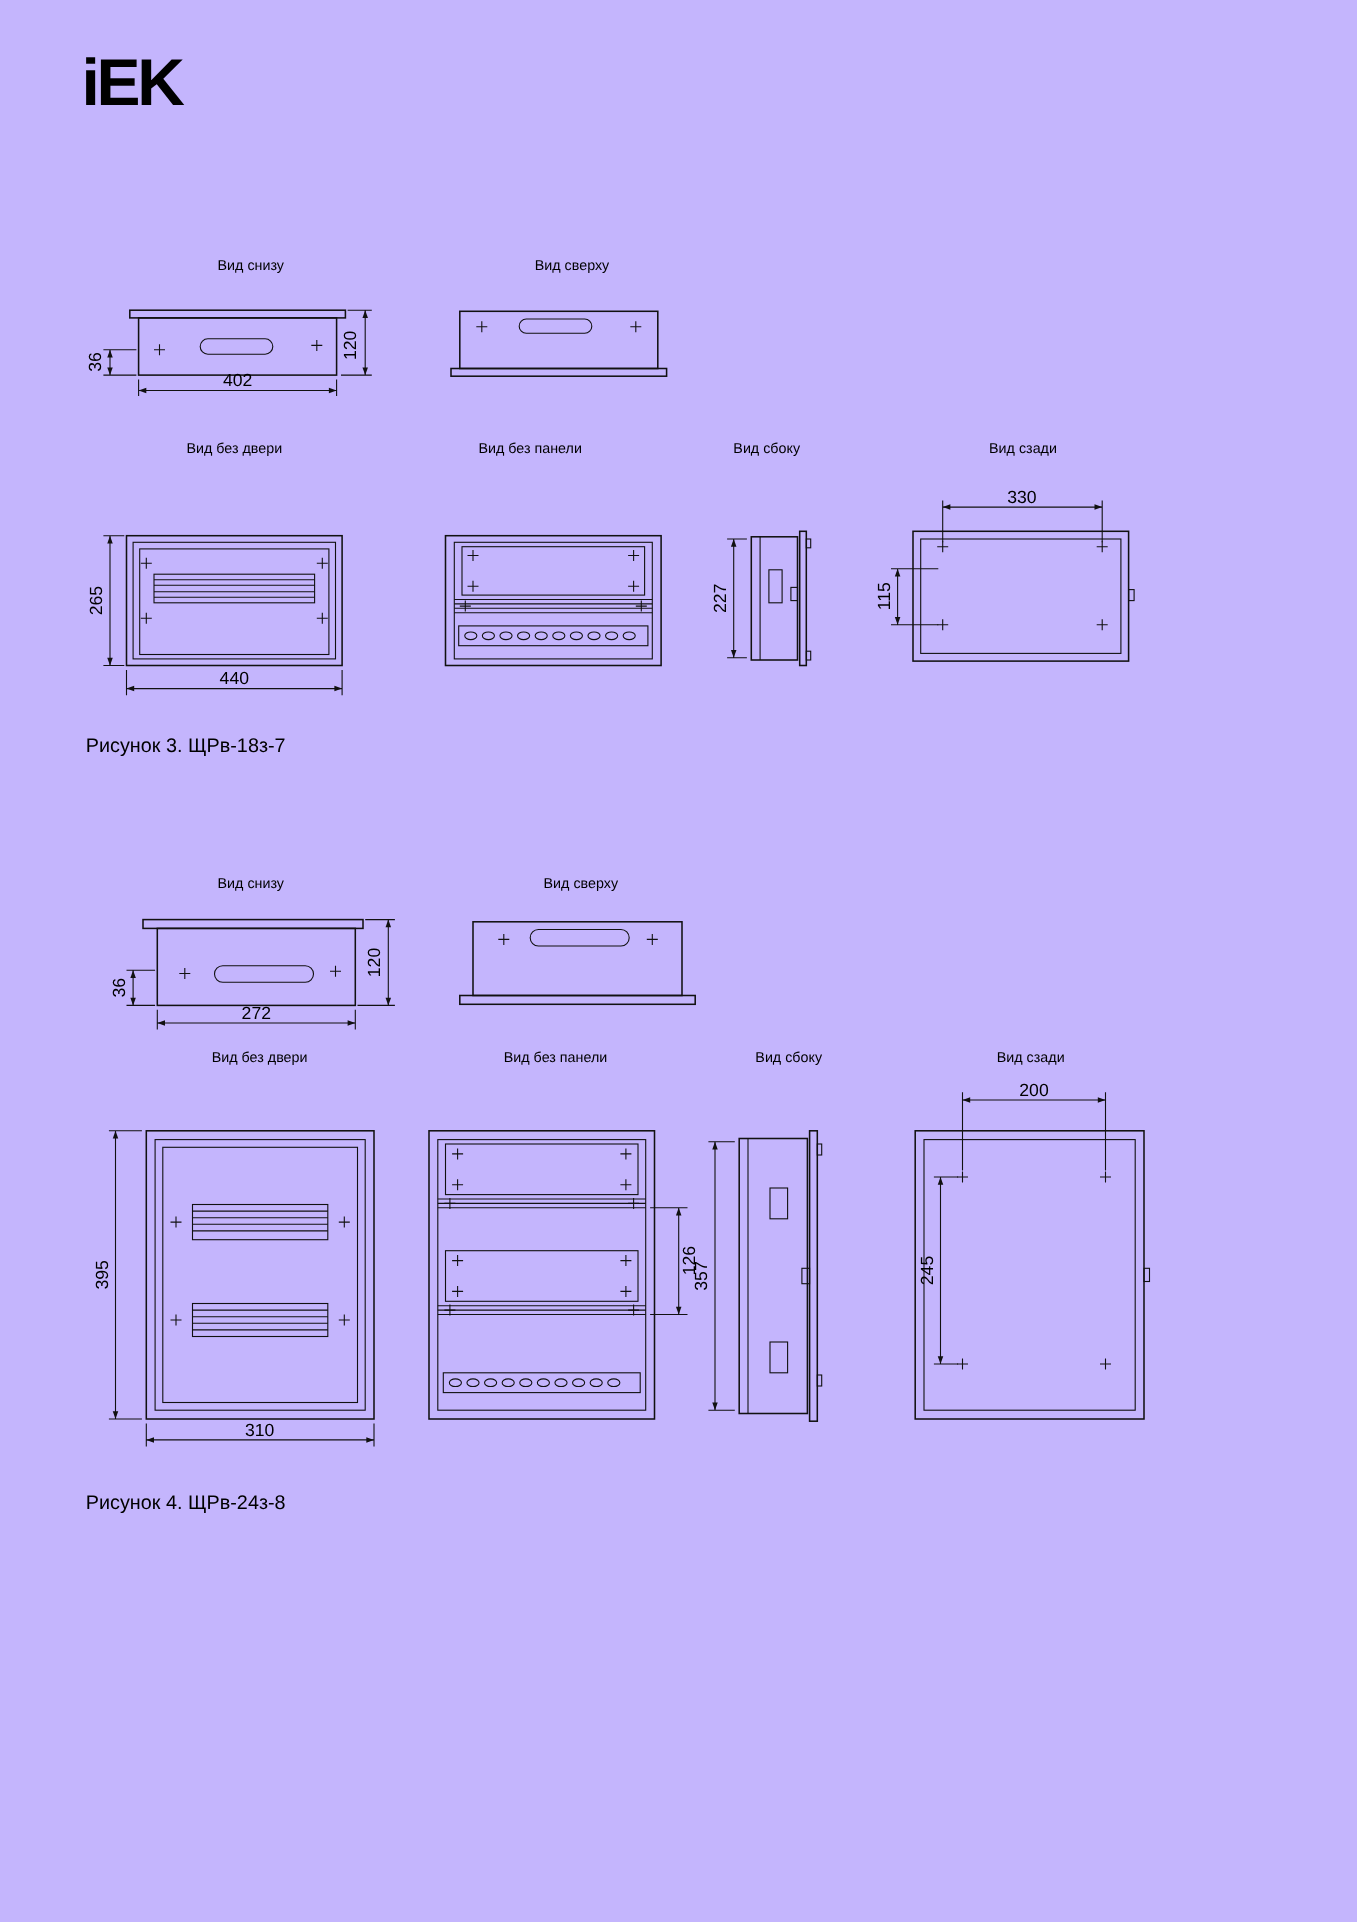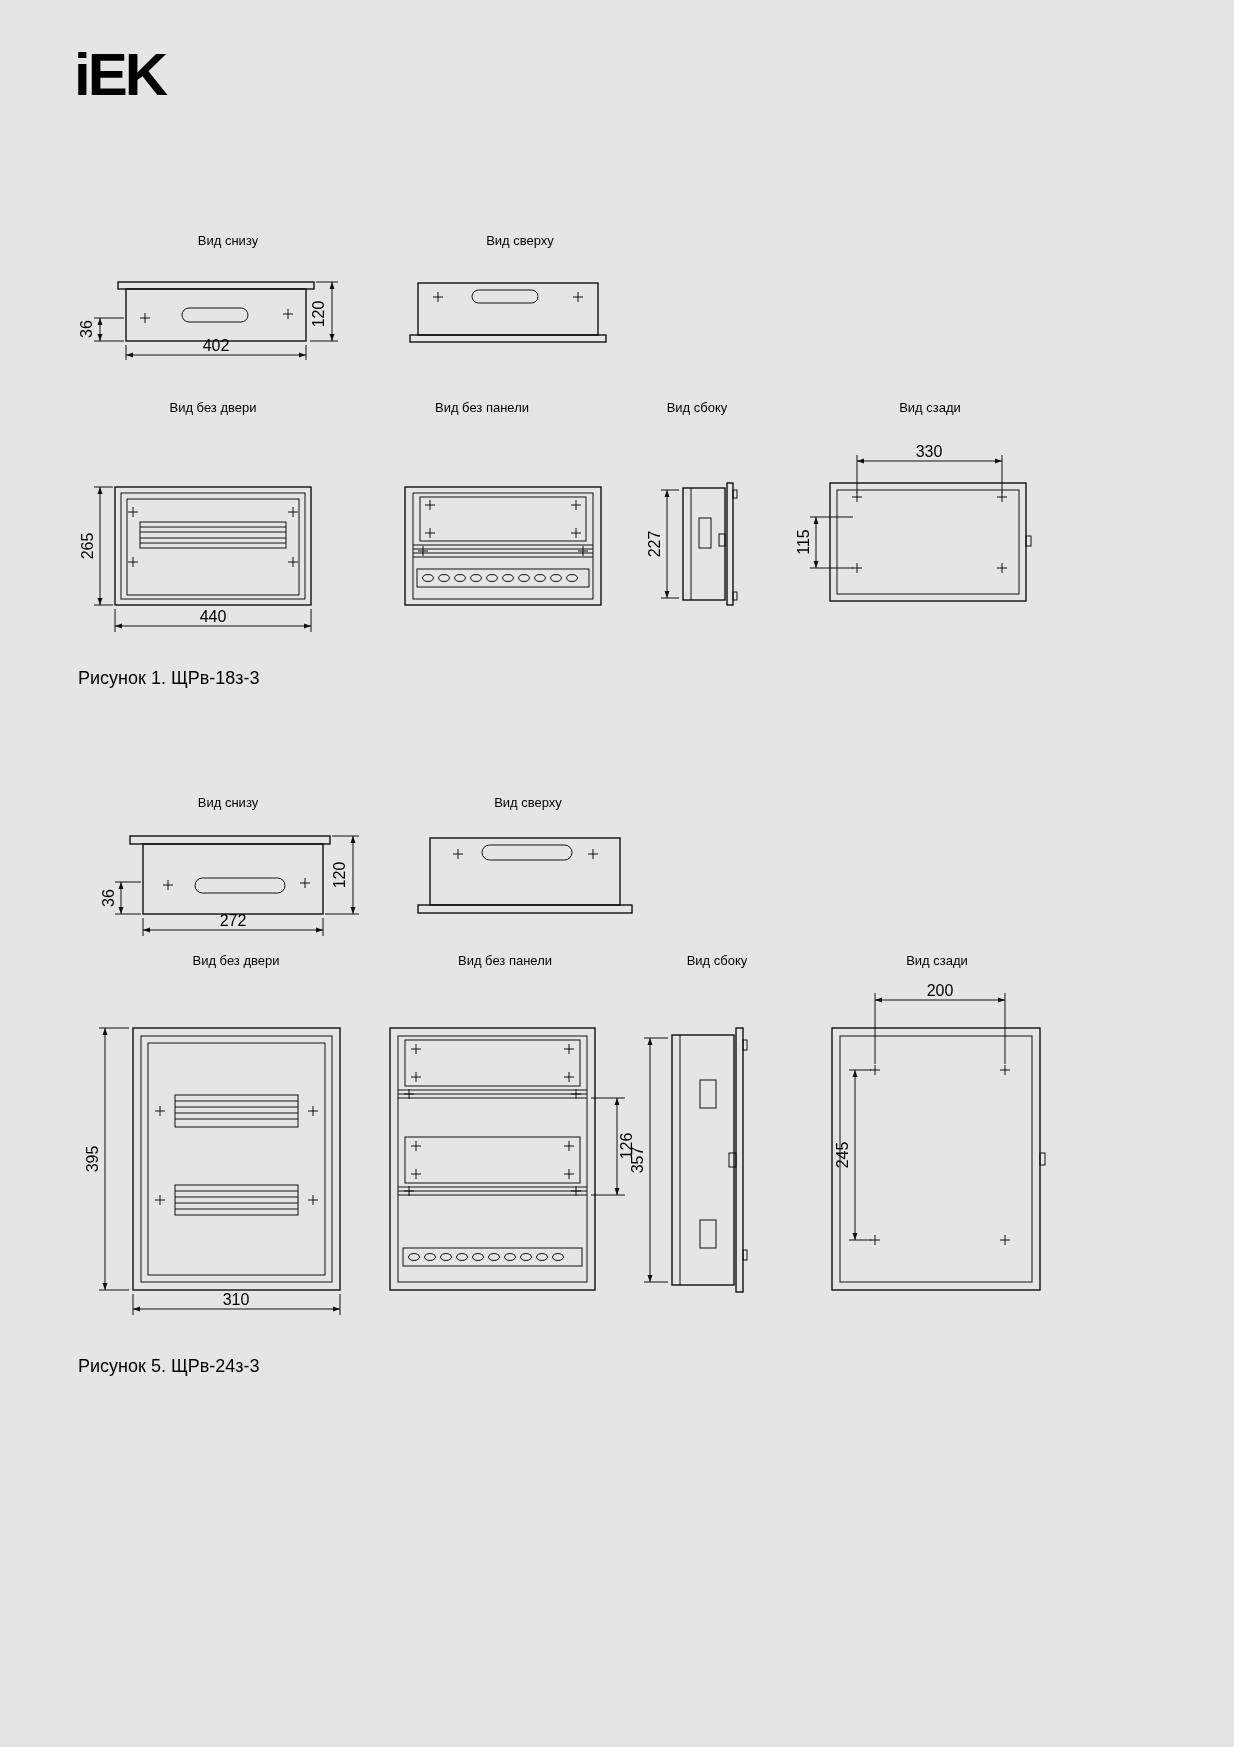--- a/index.html
+++ b/index.html
@@ -1,18 +1,18 @@
 <!DOCTYPE html>
 <html><head>
 <meta charset="utf-8">
 <style>
   * { margin:0; padding:0; box-sizing:border-box; }
   html,body { background:#ffffff; }
   .page {
-    position:relative; width:1234px; height:1747px; background:#e5e5e5;
+    position:relative; width:1234px; height:1747px; background:#c4b5fd;
     font-family:"Liberation Sans", sans-serif; color:#000; overflow:hidden;
   }
   .logo {
     position:absolute; left:74px; top:40px;
     font-size:60px; font-weight:bold; letter-spacing:-3px; color:#000;
   }
   .view-title {
     position:absolute; transform:translateX(-50%);
     font-size:13px; white-space:nowrap; color:#000;
   }
@@ -158,21 +158,21 @@
       <text x="141" y="17" text-anchor="middle">330</text>
     </g>
     <g>
       <path class="d" d="M65 77 H22 M65 128 H22 M28 77 V128"></path>
       <polygon class="a" points="28,77 25.5,84 30.5,84"></polygon>
       <polygon class="a" points="28,128 25.5,121 30.5,121"></polygon>
       <text x="21" y="102" text-anchor="middle" transform="rotate(-90 21 102)">115</text>
     </g>
   </svg>
 
-  <div class="caption" style="left:78px;top:668px">Рисунок 1. ЩРв-18з-3</div>
+  <div class="caption" style="left:78px;top:668px">Рисунок 3. ЩРв-18з-7</div>
 
   <div class="view-title" style="left:228px;top:795px">Вид снизу</div>
   <div class="view-title" style="left:528px;top:795px">Вид сверху</div>
 
   <svg class="drawing" style="left:95px;top:820px" width="290" height="130">
     <g>
       <rect class="s" x="35" y="16" width="200" height="8"></rect>
       <rect class="s" x="48" y="24" width="180" height="70"></rect>
     </g>
     <rect class="t" x="100" y="58" width="90" height="15" rx="7.5"></rect>
@@ -311,15 +311,15 @@
       <text x="145" y="21" text-anchor="middle">200</text>
     </g>
     <g>
       <path class="d" d="M76 95 H54 M76 265 H54 M60 95 V265"></path>
       <polygon class="a" points="60,95 57.5,102 62.5,102"></polygon>
       <polygon class="a" points="60,265 57.5,258 62.5,258"></polygon>
       <text x="53" y="180" text-anchor="middle" transform="rotate(-90 53 180)">245</text>
     </g>
   </svg>
 
-  <div class="caption" style="left:78px;top:1356px">Рисунок 5. ЩРв-24з-3</div>
+  <div class="caption" style="left:78px;top:1356px">Рисунок 4. ЩРв-24з-8</div>
 
 </div>
 
 </body></html>

